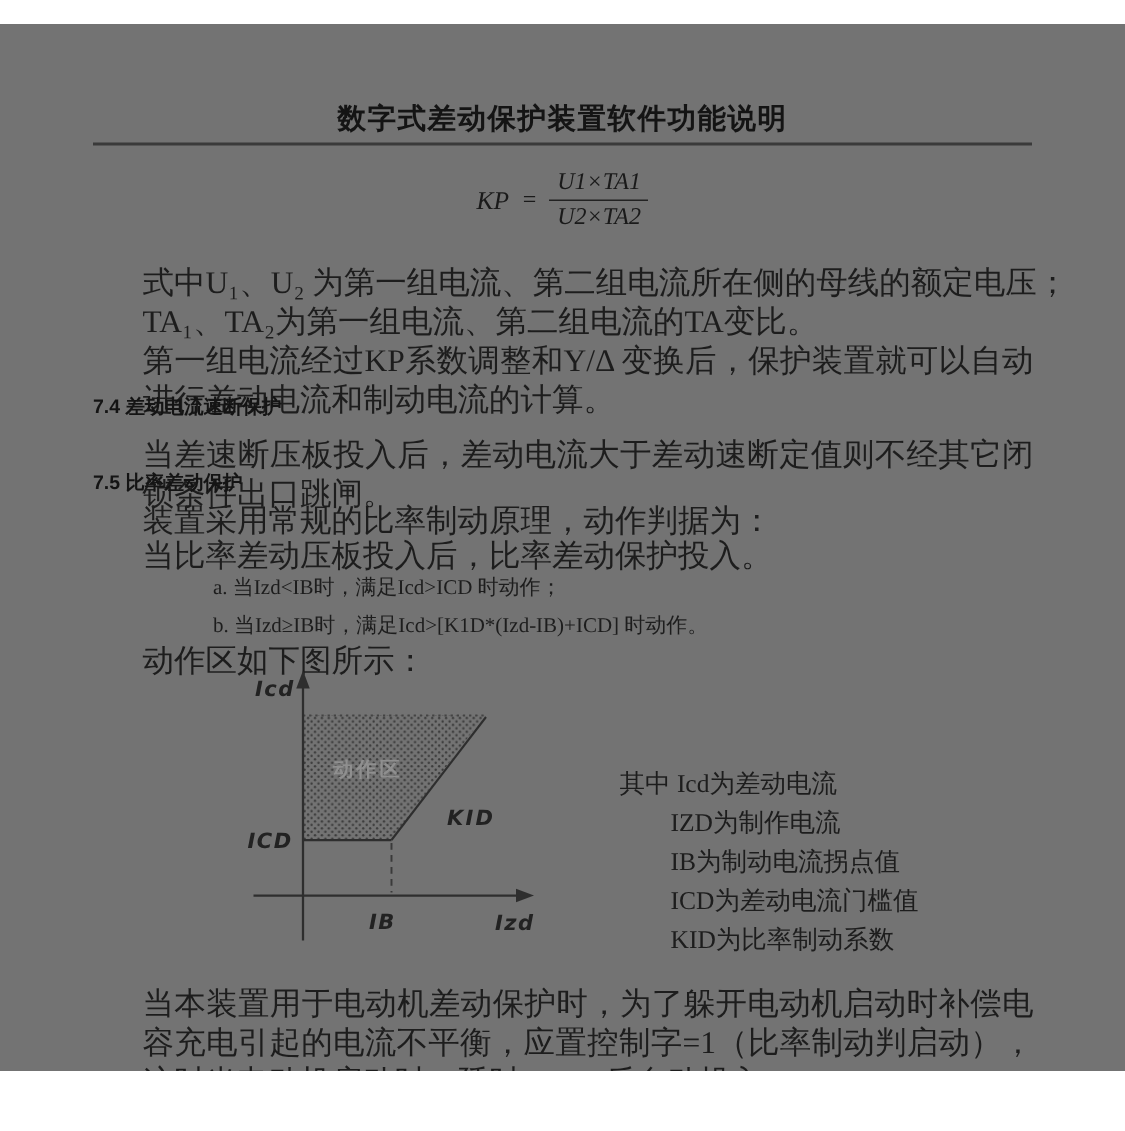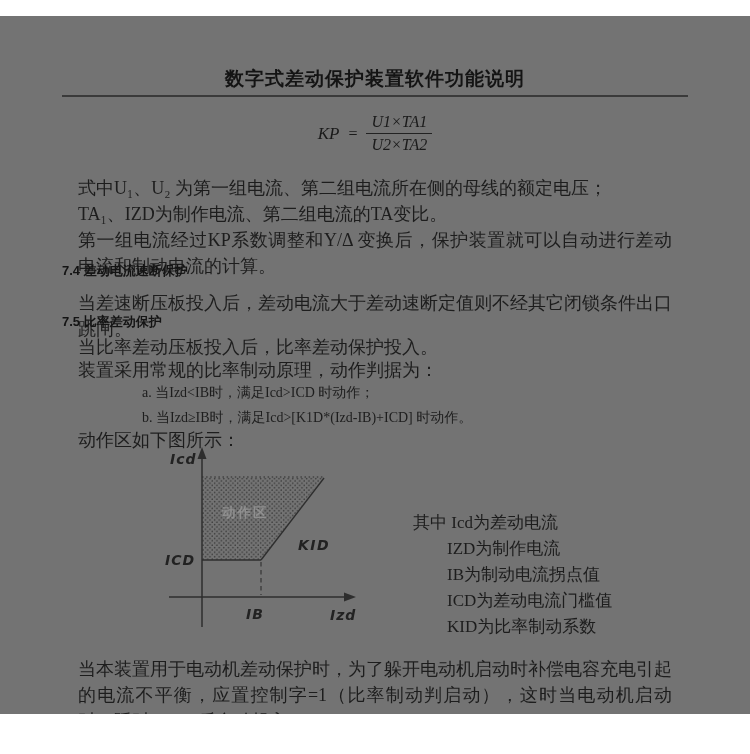--- a/index.html
+++ b/index.html
@@ -20,22 +20,22 @@
   .formula{
     position:absolute;top:97px;left:0;width:100%;
     display:flex;justify-content:center;align-items:center;gap:9px;
     font-style:italic;font-size:17px;color:#1a1a1a;
   }
   .formula .eq{font-style:normal;font-size:16px;}
   .frac{display:inline-flex;flex-direction:column;align-items:flex-end;font-size:16px;}
   .frac .num{padding:0 5px 2px 5px;border-bottom:1.3px solid #222;}
   .frac .den{padding:2px 5px 0 5px;}
   .body-block{
-    position:absolute;left:78px;width:594px;
-    font-size:18px;line-height:26px;text-align:justify;color:#1d1d1d;
+    position:absolute;left:95px;width:594px;
+    font-size:21px;line-height:26px;text-align:justify;color:#1d1d1d;
   }
   .line{white-space:nowrap;}
   .heading{
     position:absolute;left:62px;
     font-family:"Liberation Sans","DejaVu Sans",sans-serif;
     font-weight:bold;font-size:13px;color:#141414;white-space:nowrap;
   }
   .criteria{
     position:absolute;left:142px;font-size:14px;line-height:25px;color:#1d1d1d;
   }
@@ -67,31 +67,31 @@
     <span>KP</span>
     <span class="eq">=</span>
     <span class="frac">
       <span class="num">U1×TA1</span>
       <span class="den">U2×TA2</span>
     </span>
   </div>
 
   <div class="body-block" style="top:159px">
     <div class="line">式中U₁、U₂ 为第一组电流、第二组电流所在侧的母线的额定电压；</div>
-    <div class="line">TA₁、IZD为制作电流、第二组电流的TA变比。</div>
+    <div class="line">TA₁、TA₂为第一组电流、第二组电流的TA变比。</div>
     <div>第一组电流经过KP系数调整和Y/Δ 变换后，保护装置就可以自动进行差动电流和制动电流的计算。</div>
   </div>
 
   <div class="heading" style="top:246px">7.4 差动电流速断保护</div>
   <div class="body-block" style="top:274px">当差速断压板投入后，差动电流大于差动速断定值则不经其它闭锁条件出口跳闸。</div>
 
   <div class="heading" style="top:297px">7.5 比率差动保护</div>
   <div class="body-block" style="top:320px;line-height:23px">
+    <div class="line">装置采用常规的比率制动原理，动作判据为：</div>
     <div class="line">当比率差动压板投入后，比率差动保护投入。</div>
-    <div class="line">装置采用常规的比率制动原理，动作判据为：</div>
   </div>
 
   <div class="criteria" style="top:364px">
     <div class="line">a. 当Izd&lt;IB时，满足Icd&gt;ICD 时动作；</div>
     <div class="line">b. 当Izd≥IB时，满足Icd&gt;[K1D*(Izd-IB)+ICD] 时动作。</div>
   </div>
 
   <div class="body-block" style="top:411px">动作区如下图所示：</div>
 
   <div class="diagram">

